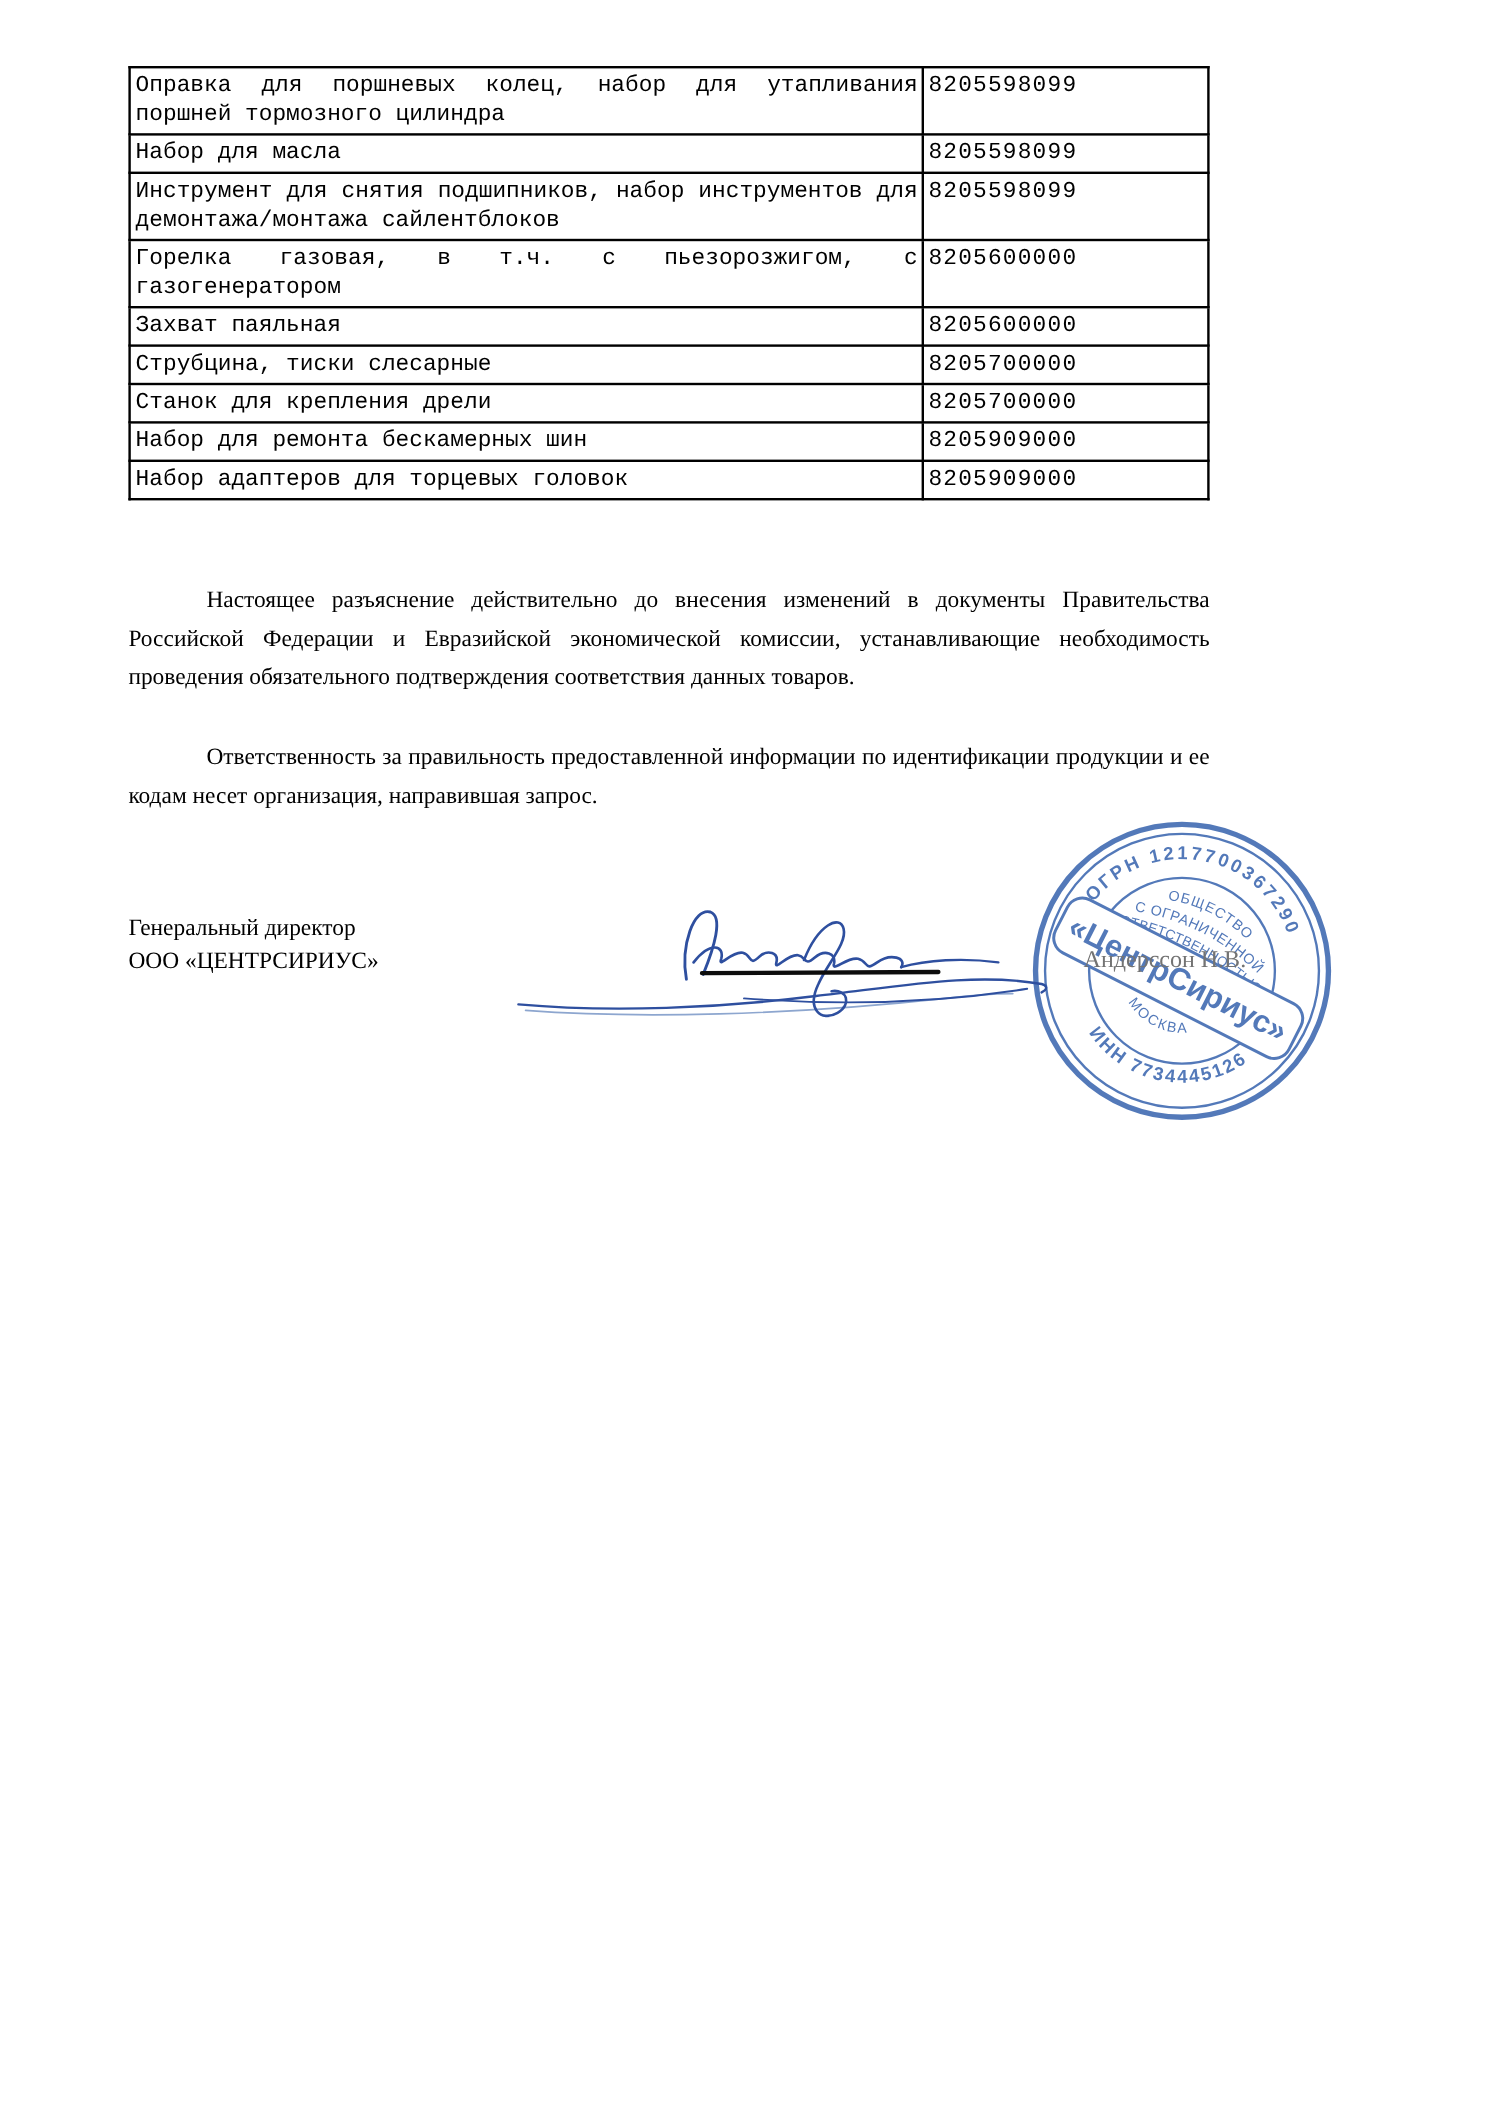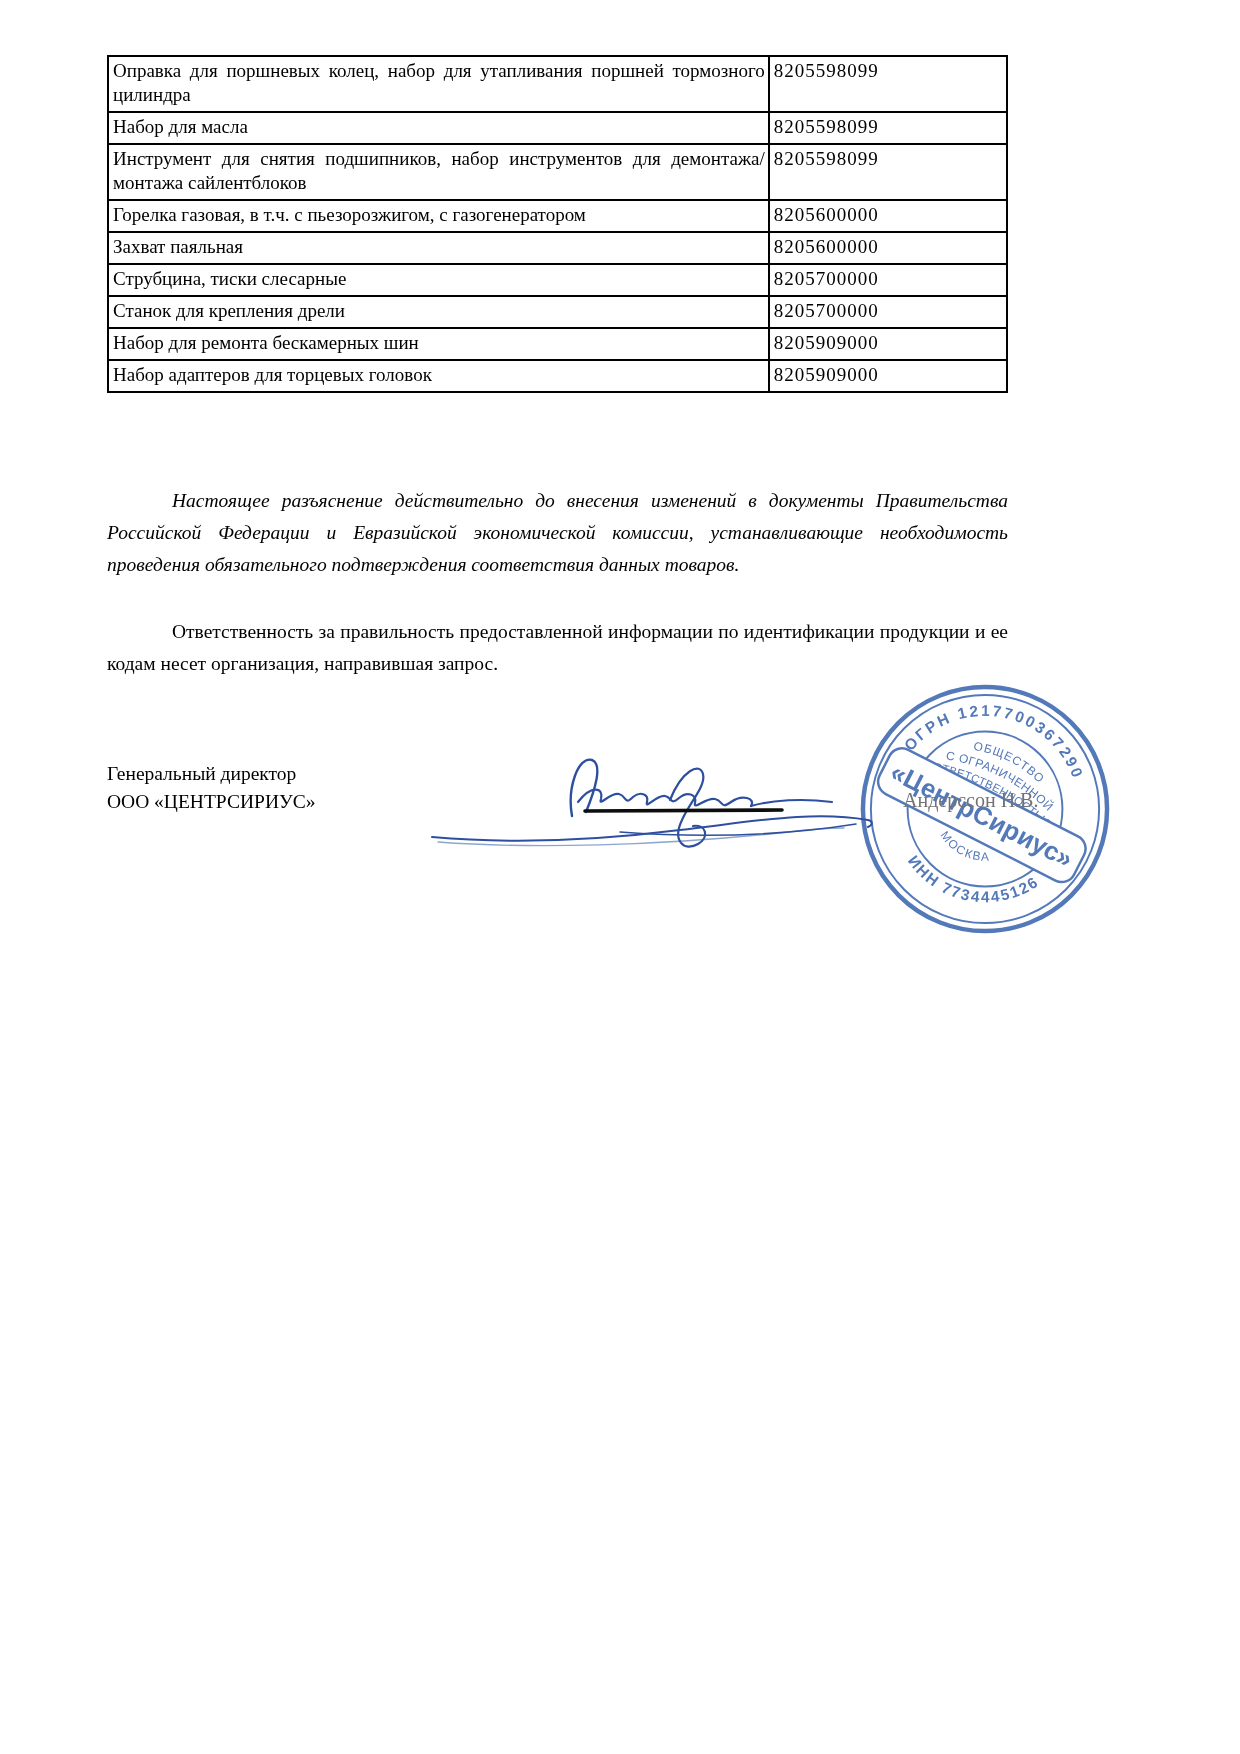--- a/index.html
+++ b/index.html
@@ -15,30 +15,31 @@
   
   .codes-table{
     position:absolute;left:107px;top:55px;width:901px;
     border-collapse:collapse;
     font-size:19px;line-height:24px;
   }
   .codes-table td{
     border:2.4px solid #000;
     padding:2px 3px 4px 4px;
     vertical-align:top;
+    font-family:Liberation Mono, monospace;
   }
   .codes-table td.name{width:655px;text-align:justify;}
   .codes-table td.code{width:230px;letter-spacing:1px;}
   
   .para{
     position:absolute;left:107px;width:901px;
     font-size:19.5px;line-height:32px;
     text-align:justify;text-indent:65px;
   }
-  .para1{top:485px;font-style:italic;}
+  .para1{top:485px;}
   .para2{top:616px;}
   
   .director{
     position:absolute;left:107px;top:760px;
     font-size:19.5px;line-height:28px;
   }
   .signature-svg{
     position:absolute;left:420px;top:740px;
     width:470px;height:140px;z-index:3;
   }

